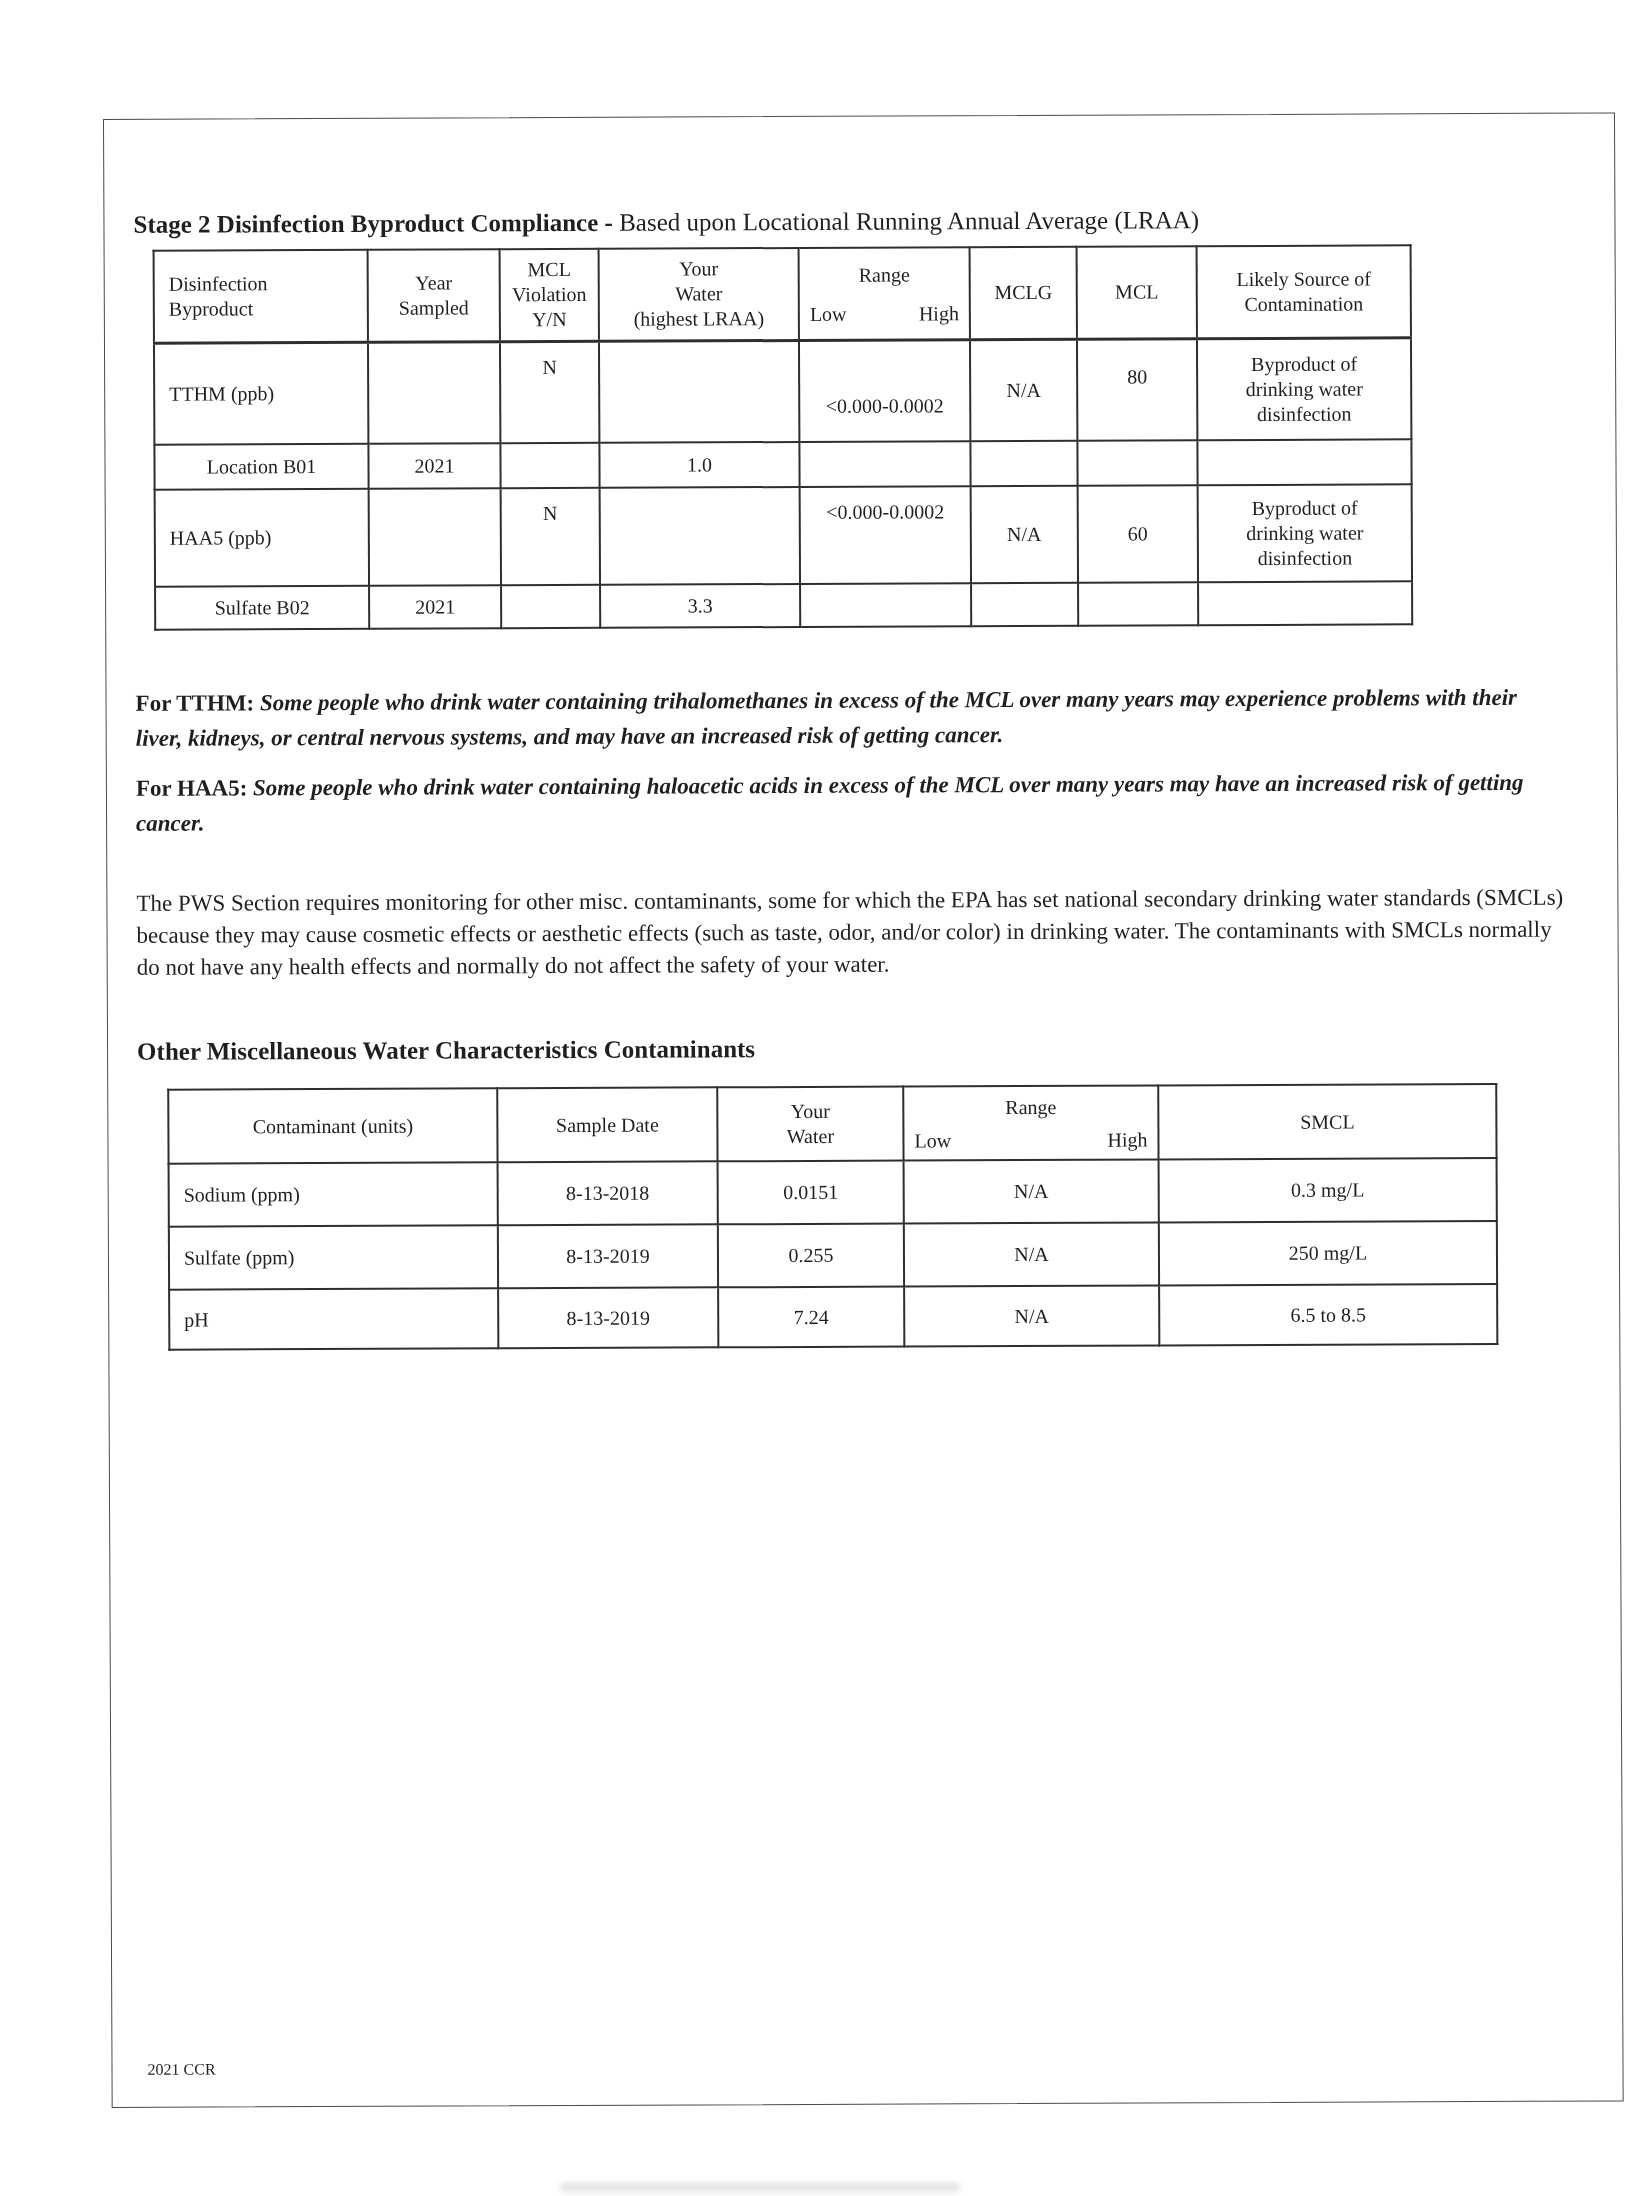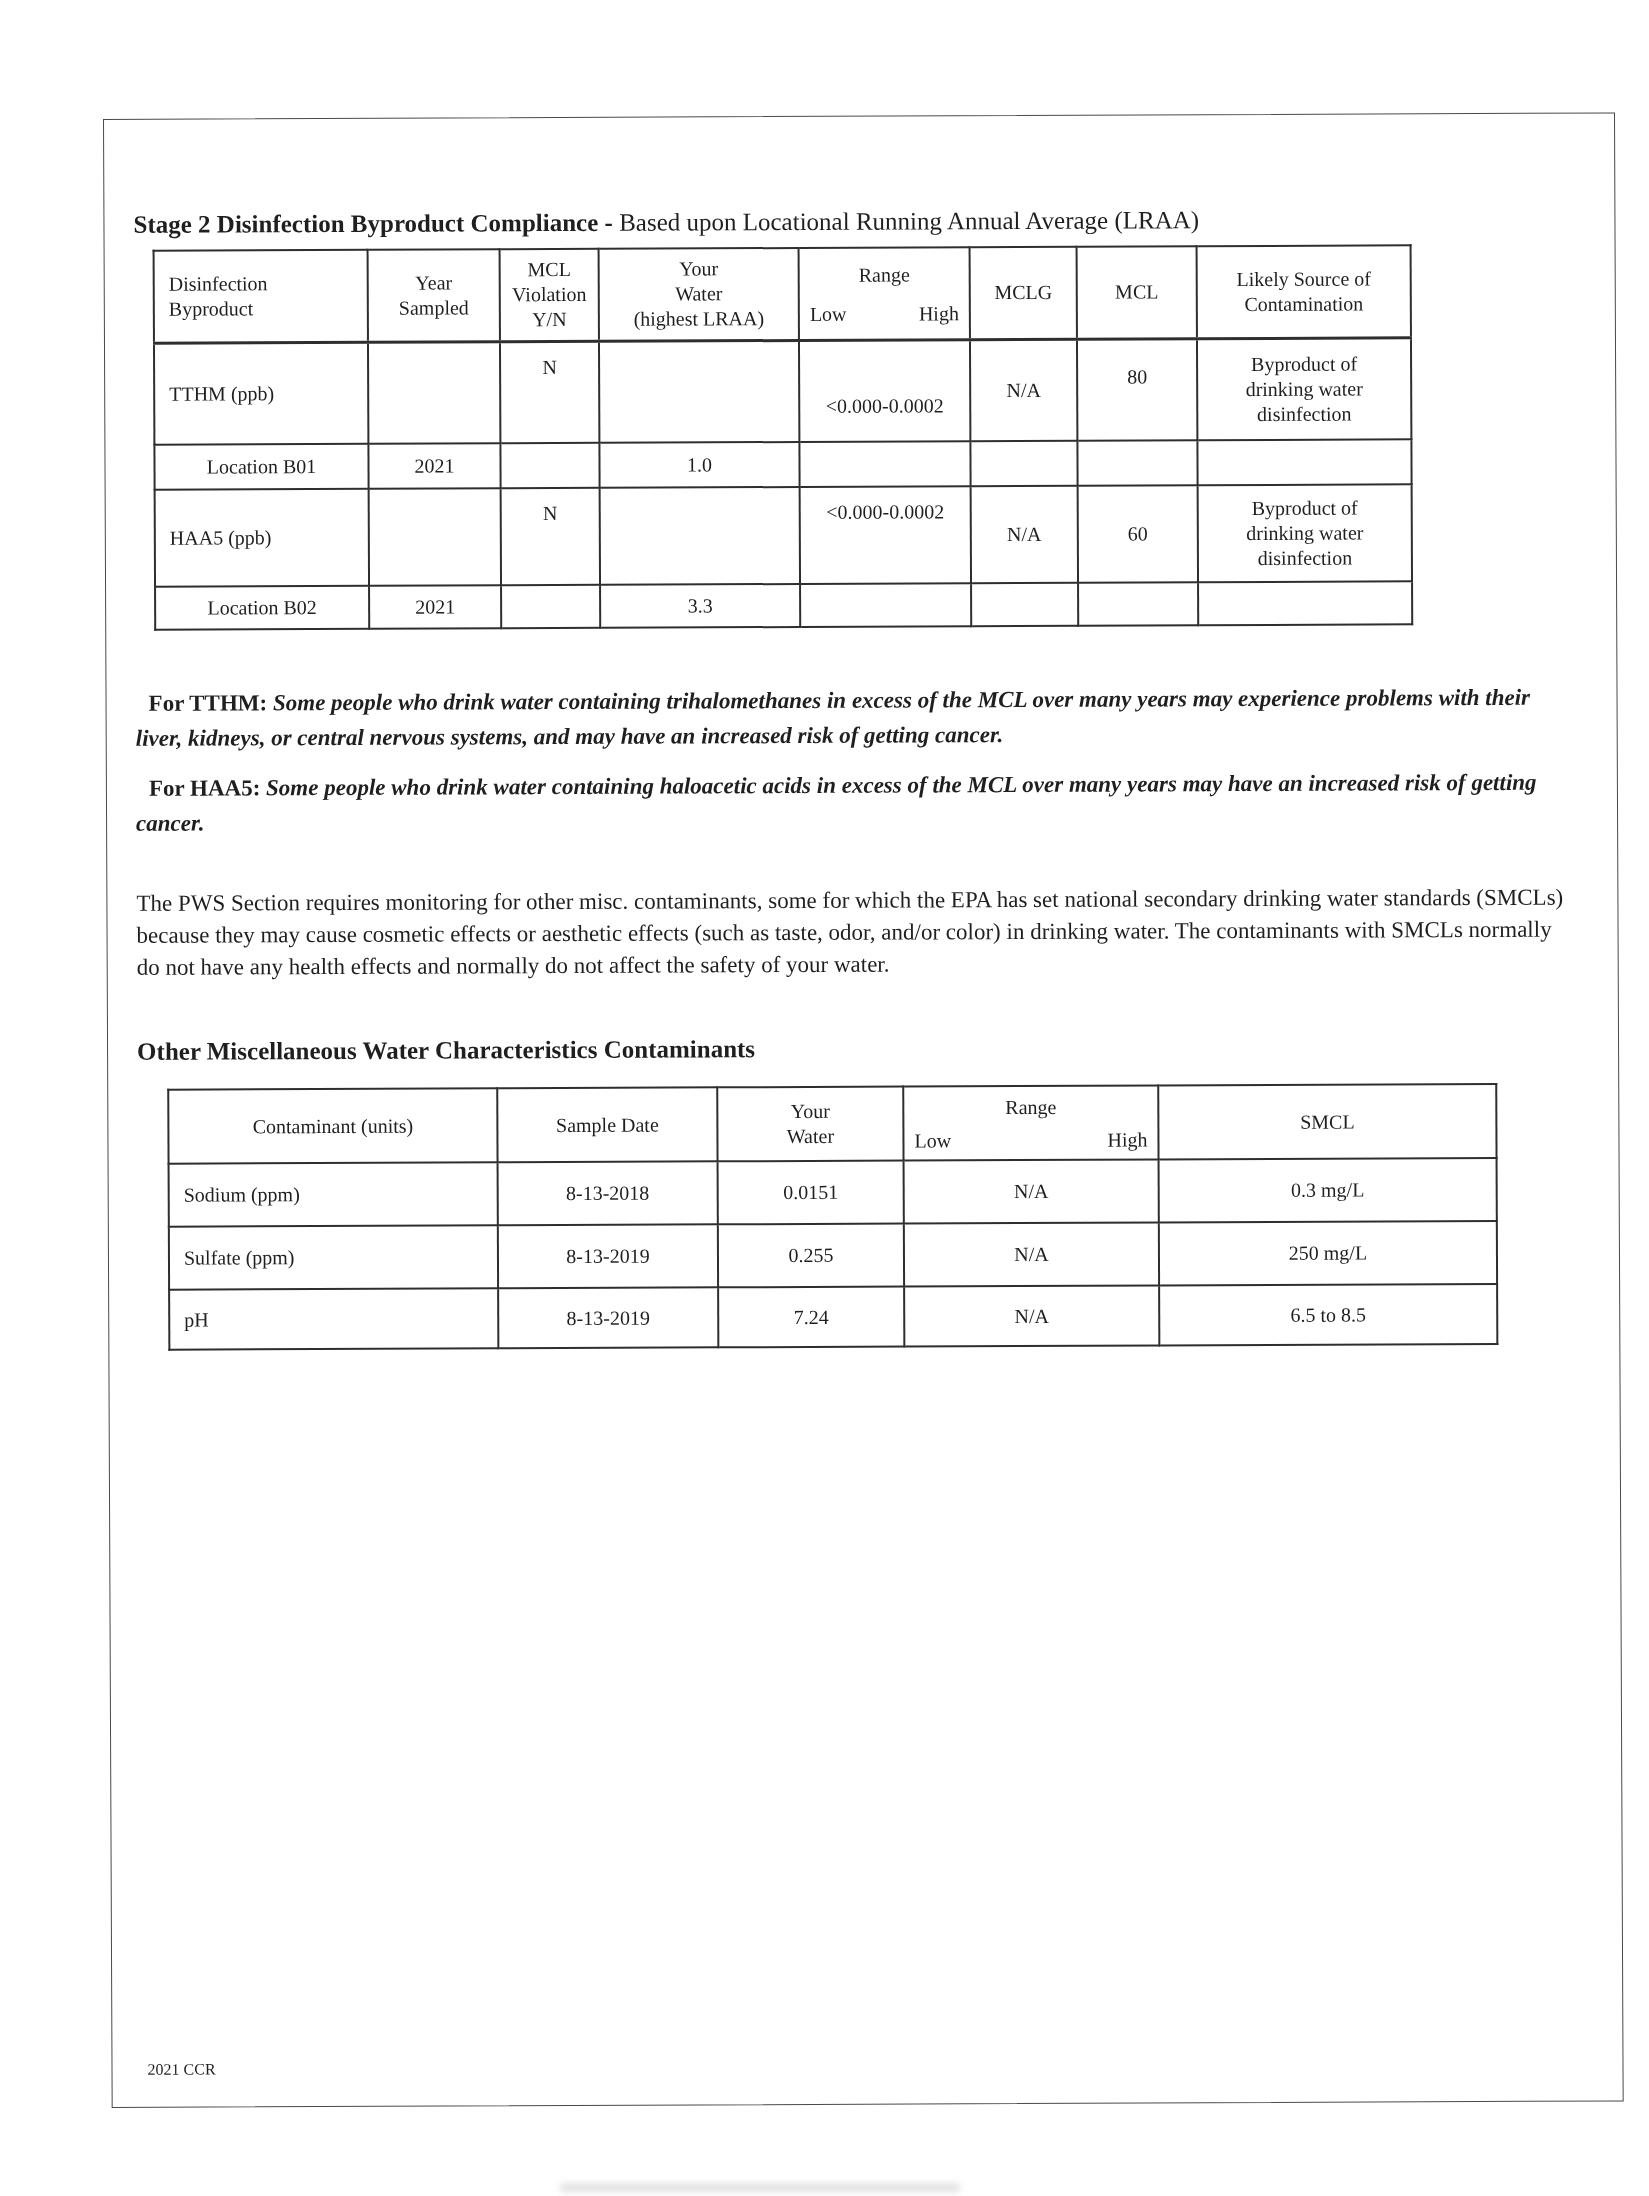--- a/index.html
+++ b/index.html
@@ -19,21 +19,21 @@
     background:#ffffff;
     transform:rotate(-0.25deg);
     transform-origin:0 0;
   }
   .abs{position:absolute;}
 
   
   .doc-title{left:29px;top:90px;font-size:25px;line-height:30px;white-space:nowrap;}
   .doc-title .b{font-weight:bold;}
   .note{left:29px;width:1420px;font-size:23px;line-height:35px;font-weight:bold;}
-  .note .lbl{font-style:normal;margin-left:13px;}
+  .note .lbl{font-style:normal;}
   .note .txt{font-style:italic;}
   .note1{top:566px;}
   .note2{top:651px;}
   .pws{left:29px;top:768px;width:1428px;font-size:23px;line-height:32px;font-weight:normal;}
   .misc-heading{left:29px;top:918px;font-size:25px;font-weight:bold;white-space:nowrap;}
   .footer{left:35px;top:1941px;font-size:16px;}
 
   
   table{border-collapse:collapse;table-layout:fixed;}
   td{border:2px solid #2e2e2e;font-size:20px;line-height:25px;text-align:center;vertical-align:middle;padding:2px 4px;overflow:hidden;}
@@ -148,21 +148,21 @@
       <td>N/A</td>
       <td>60</td>
       <td class="src-lines">
         <span class="line">Byproduct of</span>
         <span class="line">drinking water</span>
         <span class="line">disinfection</span>
       </td>
     </tr>
 
     <tr style="height:43px;">
-      <td>Location B02</td>
+      <td>Sulfate B02</td>
       <td>2021</td>
       <td></td>
       <td>3.3</td>
       <td></td>
       <td></td>
       <td></td>
       <td></td>
     </tr>
   </tbody>
     </table>

